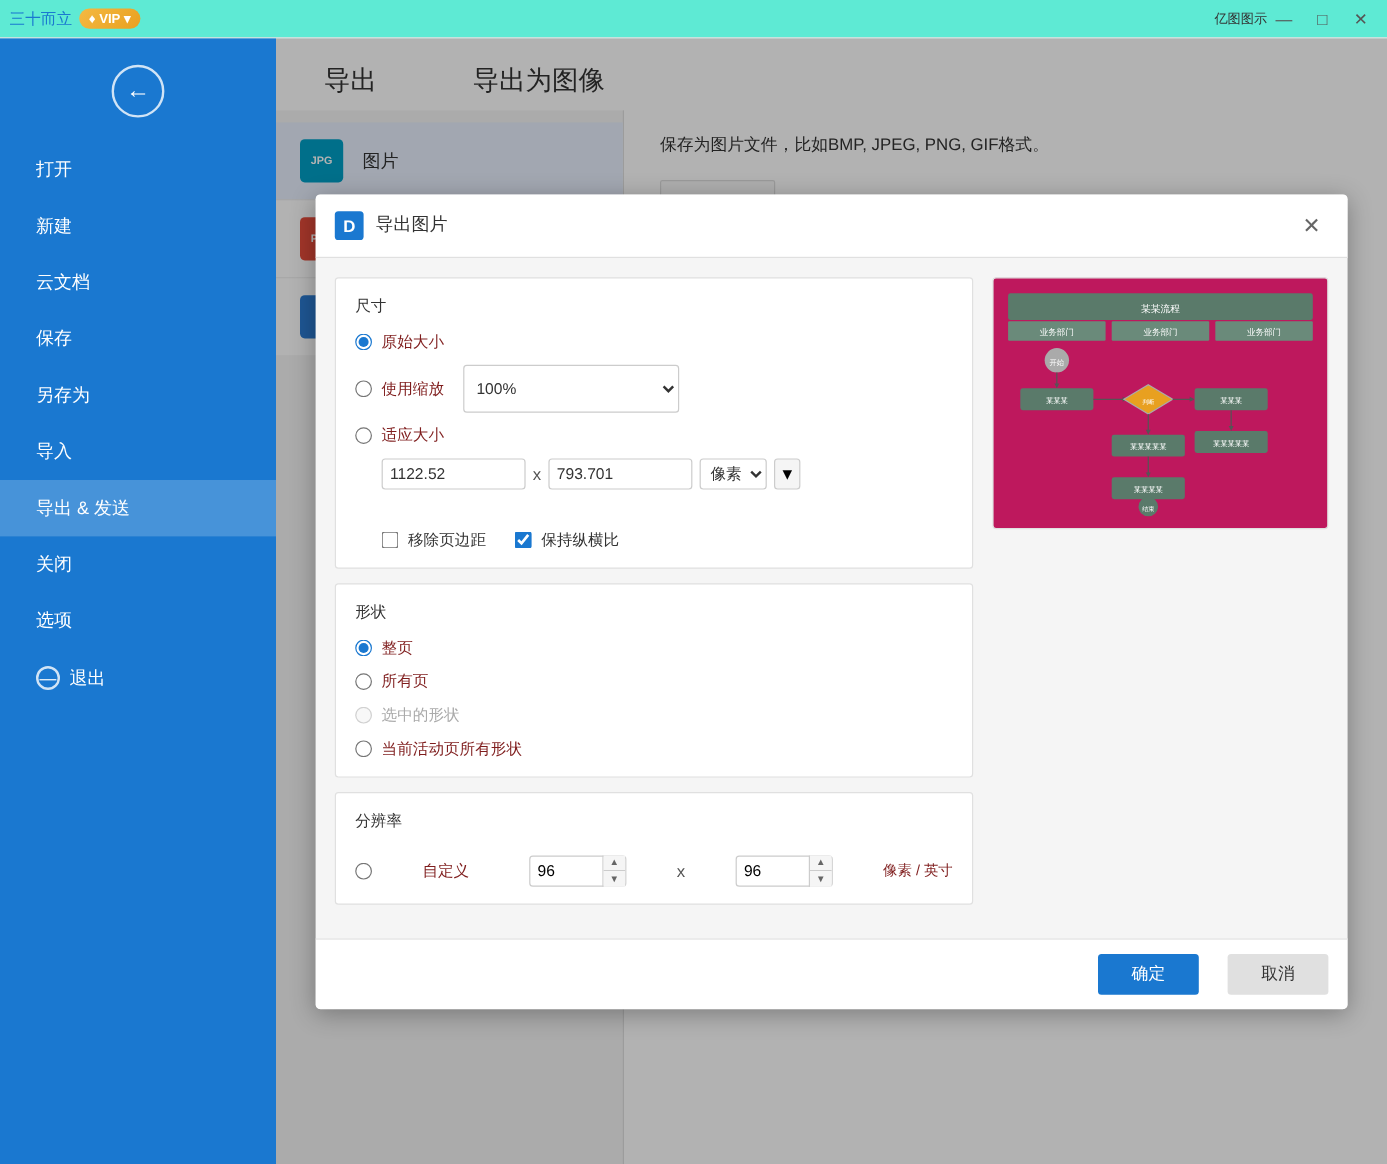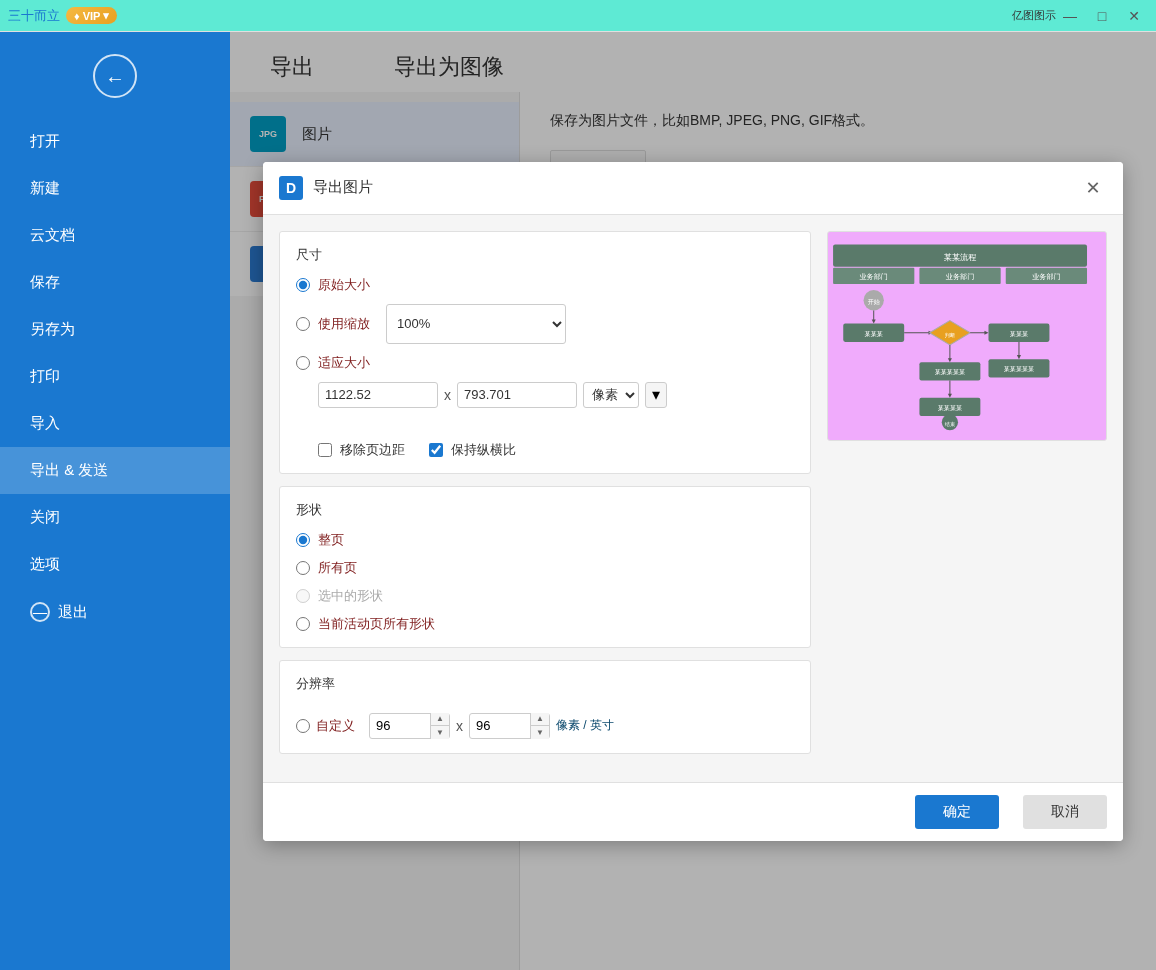--- a/index.html
+++ b/index.html
@@ -77,33 +77,33 @@
     .input-row { display: flex; align-items: center; gap: 6px; margin-left: 22px; }
     .size-input { height: 26px; border: 1px solid #ccc; border-radius: 3px; padding: 0 6px; font-size: 13px; width: 120px; background: #fff; color: #333; }
     .size-cross { font-size: 14px; color: #555; }
     .unit-select { height: 26px; border: 1px solid #ccc; border-radius: 3px; padding: 0 4px; font-size: 13px; background: #fff; color: #333; }
     .unit-btn { height: 26px; width: 22px; border: 1px solid #ccc; border-radius: 3px; background: #f5f5f5; cursor: pointer; display: flex; align-items: center; justify-content: center; }
 
     .checkbox-row { display: flex; align-items: center; gap: 8px; margin-top: 23px; margin-left: 22px; }
     .checkbox-input { width: 14px; height: 14px; accent-color: #1a78d0; }
     .checkbox-label { font-size: 13px; color: #333; }
 
-    .preview-box { width: 100%; height: 210px; background: #f0abfc; border: 1px solid #e0e0e0; border-radius: 3px; overflow: hidden; display: flex; align-items: center; justify-content: flex-start; }
+    .preview-box { width: 100%; height: 210px; background: #be185d; border: 1px solid #e0e0e0; border-radius: 3px; overflow: hidden; display: flex; align-items: center; justify-content: center; }
 
     
     .flow-preview { width: 95%; height: 95%; }
 
     .resolution-row { display: flex; align-items: center; gap: 20px; margin-bottom: 10px; }
-    .custom-row { display: flex; align-items: center; gap: 6px; margin-top: 20px; }
+    .custom-row { display: flex; align-items: center; gap: 6px; margin-top: 20px; justify-content: space-between; }
     .res-input-wrap { display: flex; align-items: center; border: 1px solid #ccc; border-radius: 3px; background: #fff; height: 26px; }
     .res-input { border: none; outline: none; width: 60px; padding: 0 6px; font-size: 13px; background: transparent; }
     .res-spin { display: flex; flex-direction: column; border-left: 1px solid #ccc; }
     .res-spin-btn { height: 13px; width: 18px; display: flex; align-items: center; justify-content: center; cursor: pointer; font-size: 8px; color: #666; background: #f5f5f5; border: none; }
     .res-spin-btn:first-child { border-bottom: 1px solid #ccc; }
-    .res-unit { font-size: 12px; color: #0c4a6e; }
+    .res-unit { font-size: 12px; color: #7f1d1d; }
 
     .modal-footer { background: #fff; padding: 12px 16px; display: flex; justify-content: flex-end; gap: 24px; border-top: 1px solid #e0e0e0; }
     .btn-confirm { background: #1a78d0; color: #fff; border: none; border-radius: 3px; padding: 8px 28px; font-size: 14px; cursor: pointer; }
     .btn-cancel { background: #e0e0e0; color: #333; border: none; border-radius: 3px; padding: 8px 28px; font-size: 14px; cursor: pointer; }
   </style>
 </head>
 <body>
 
 <div class="app-window">
 
@@ -137,23 +137,20 @@
         <span>新建</span>
       </div>
       <div class="sidebar-item">
         <span>云文档</span>
       </div>
       <div class="sidebar-item">
         <span>保存</span>
       </div>
       <div class="sidebar-item">
         <span>另存为</span>
-      </div>
-      <div class="sidebar-item">
-        <span>打印</span>
       </div>
       <div class="sidebar-item">
         <span>导入</span>
       </div>
       <div class="sidebar-item active">
         <span>导出 &amp; 发送</span>
       </div>
       <div class="sidebar-item">
         <span>关闭</span>
       </div>

